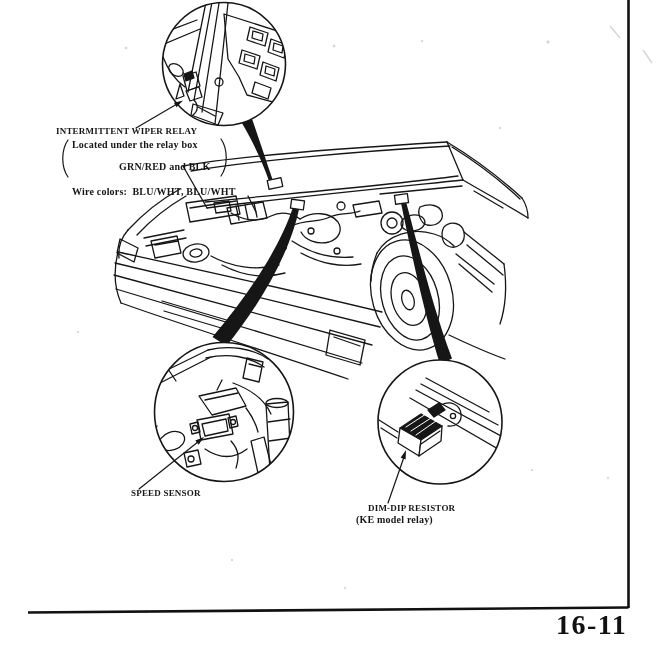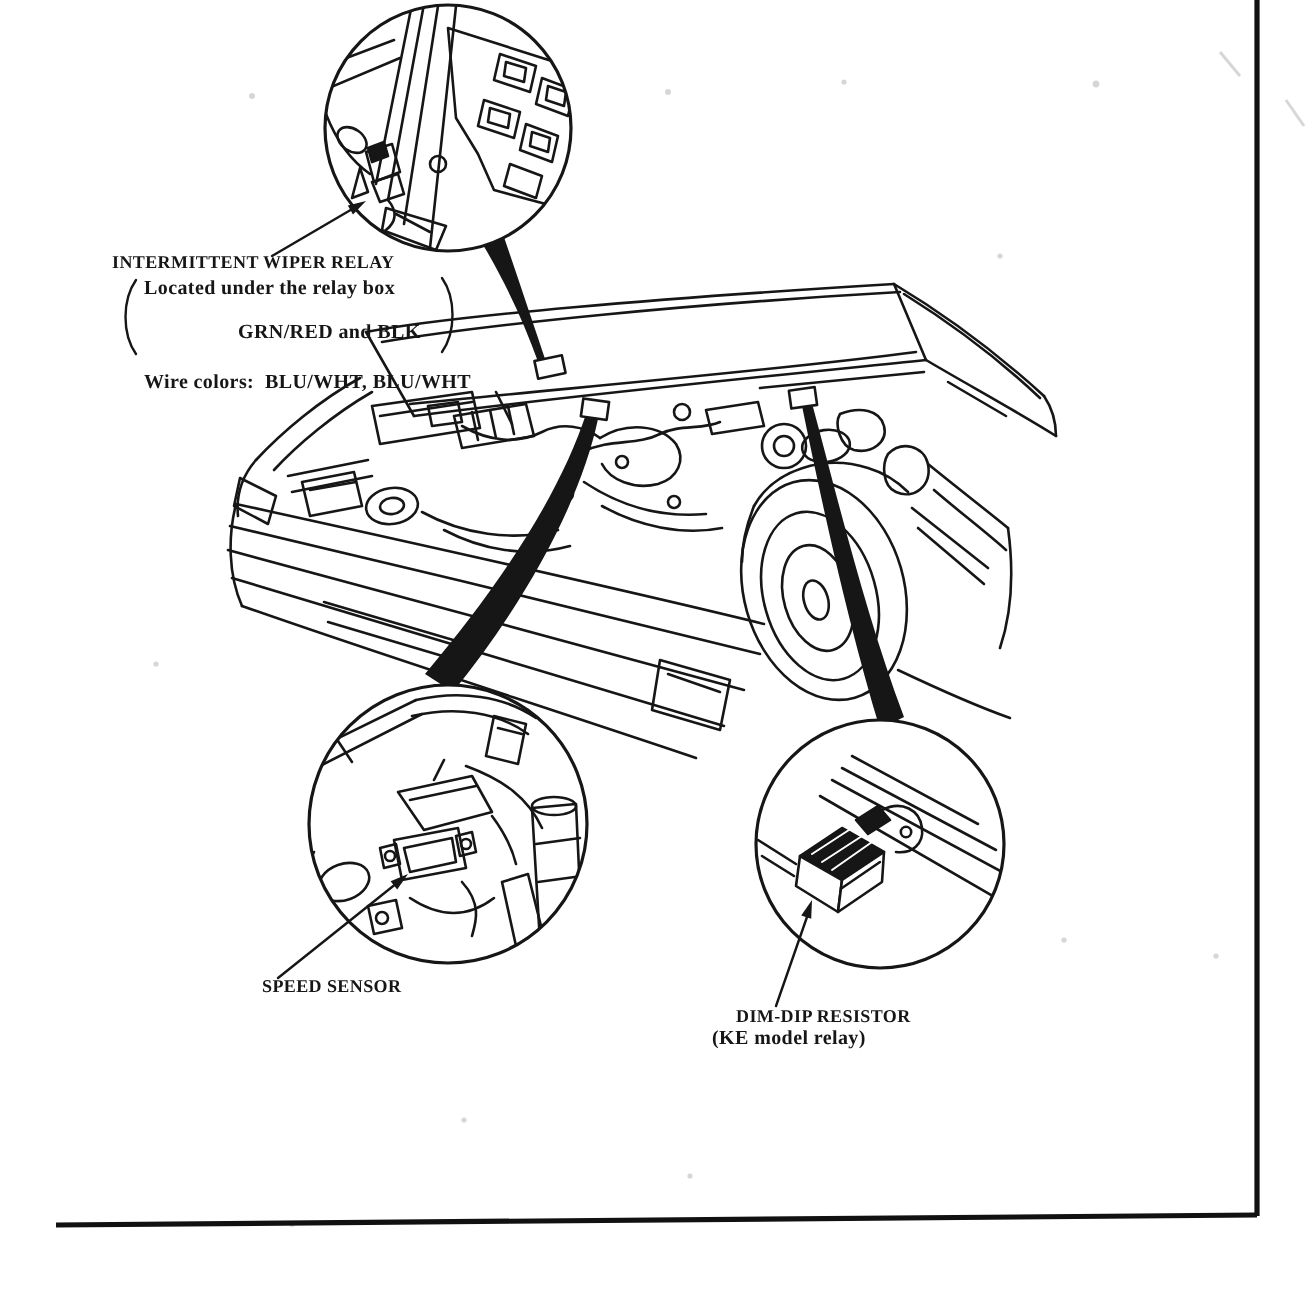--- a/index.html
+++ b/index.html
@@ -277,13 +277,14 @@
   <div class="lbl lbl-title" style="left:56px;top:127px;">INTERMITTENT WIPER RELAY</div>
   <div class="lbl lbl-note" style="left:72px;top:140px;">Located under the relay box</div>
   <div class="lbl lbl-note" style="left:72px;top:151px;margin-top:36px;">Wire colors:  BLU/WHT, BLU/WHT</div>
   <div class="lbl lbl-note" style="left:119px;top:162px;">GRN/RED and BLK</div>
 
   <div class="lbl lbl-title" style="left:93px;top:489px;margin-left:38px;">SPEED SENSOR</div>
 
   <div class="lbl lbl-title" style="left:368px;top:504px;">DIM-DIP RESISTOR</div>
   <div class="lbl lbl-note" style="left:356px;top:515px;">(KE model relay)</div>
 
+  <div class="page-num">16-11</div>
 </div>
 
 </body></html>

